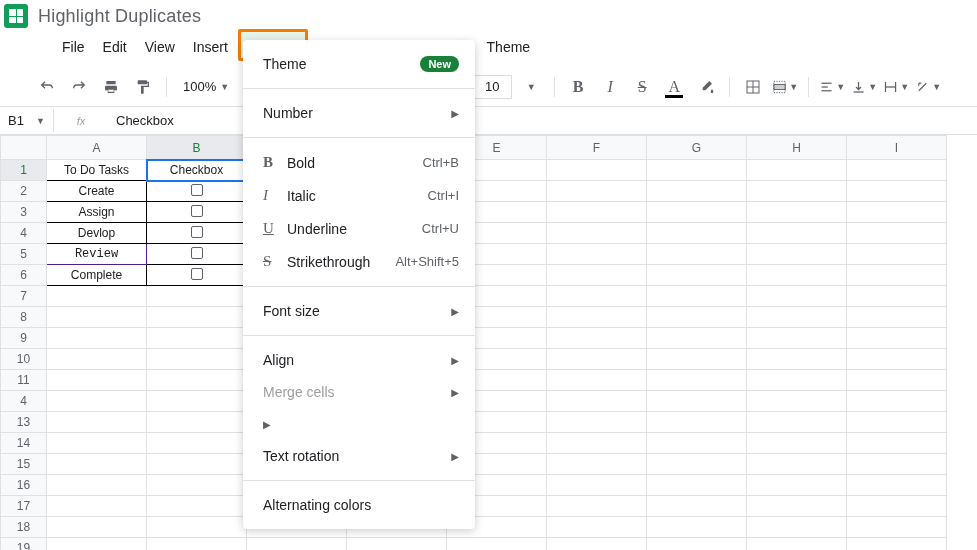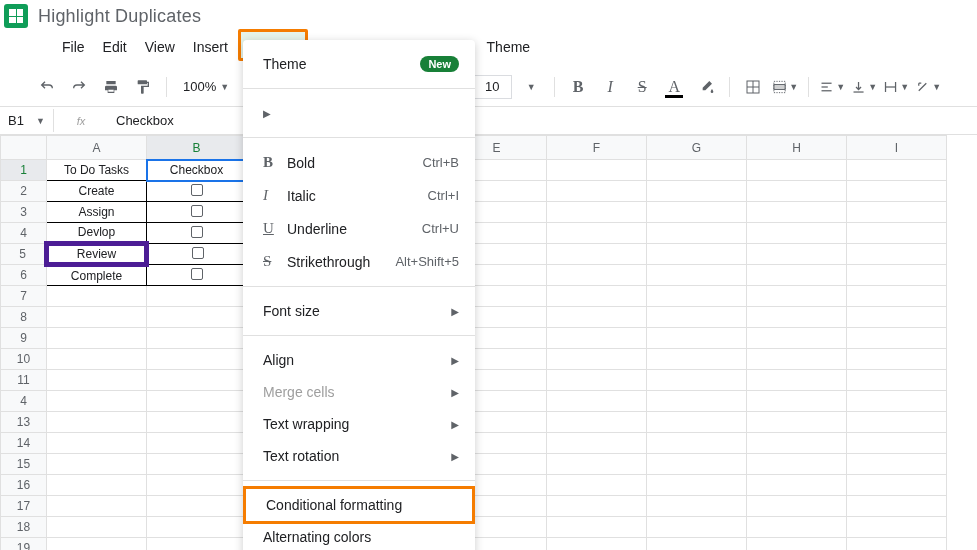--- a/index.html
+++ b/index.html
@@ -238,21 +238,21 @@
             <td class=" " style=""></td>
             <td class=" " style=""></td>
             <td class=" " style=""></td>
             <td class=" " style=""></td>
             <td class=" " style=""></td>
             <td class=" " style=""></td>
             <td class=" " style=""></td>
           </tr>
           <tr>
             <th class="row-header ">5</th>
-            <td class="dc " style="border:5px solid #4c1d95;">Review</td>
+            <td class="dc " style="border:1px solid #4c1d95;font-family:Liberation Mono, monospace;">Review</td>
             <td class="dc " style="border:1px solid #000;"><span class="cb"></span></td>
             <td class=" " style=""></td>
             <td class=" " style=""></td>
             <td class=" " style=""></td>
             <td class=" " style=""></td>
             <td class=" " style=""></td>
             <td class=" " style=""></td>
             <td class=" " style=""></td>
           </tr>
           <tr>
@@ -428,20 +428,21 @@
   </div>
 </div>
 
 <div class="dropdown-menu">
   <div class="dd-item">
     <span class="dd-label">Theme</span>
     <span class="new-badge">New</span>
   </div>
   <div class="dd-sep"></div>
   <div class="dd-item">
+    <span class="dd-label">Number</span>
     <span class="dd-arrow">▶</span>
   </div>
   <div class="dd-sep"></div>
   <div class="dd-item">
     <span class="dd-icon bold-b">B</span>
     <span class="dd-label">Bold</span>
     <span class="dd-shortcut">Ctrl+B</span>
   </div>
   <div class="dd-item">
     <span class="dd-icon italic-i">I</span>
@@ -466,27 +467,23 @@
   <div class="dd-sep"></div>
   <div class="dd-item">
     <span class="dd-label">Align</span>
     <span class="dd-arrow">▶</span>
   </div>
   <div class="dd-item disabled">
     <span class="dd-label">Merge cells</span>
     <span class="dd-arrow">▶</span>
   </div>
   <div class="dd-item">
-    <span class="dd-label">Text wrapping</span>
     <span class="dd-arrow">▶</span>
   </div>
   <div class="dd-item">
     <span class="dd-label">Text rotation</span>
     <span class="dd-arrow">▶</span>
   </div>
   <div class="dd-sep"></div>
-  <div class="dd-item highlighted-item">
-    <span class="dd-label">Conditional formatting</span>
-  </div>
   <div class="dd-item">
     <span class="dd-label">Alternating colors</span>
   </div>
 </div>
 
 </body></html>

